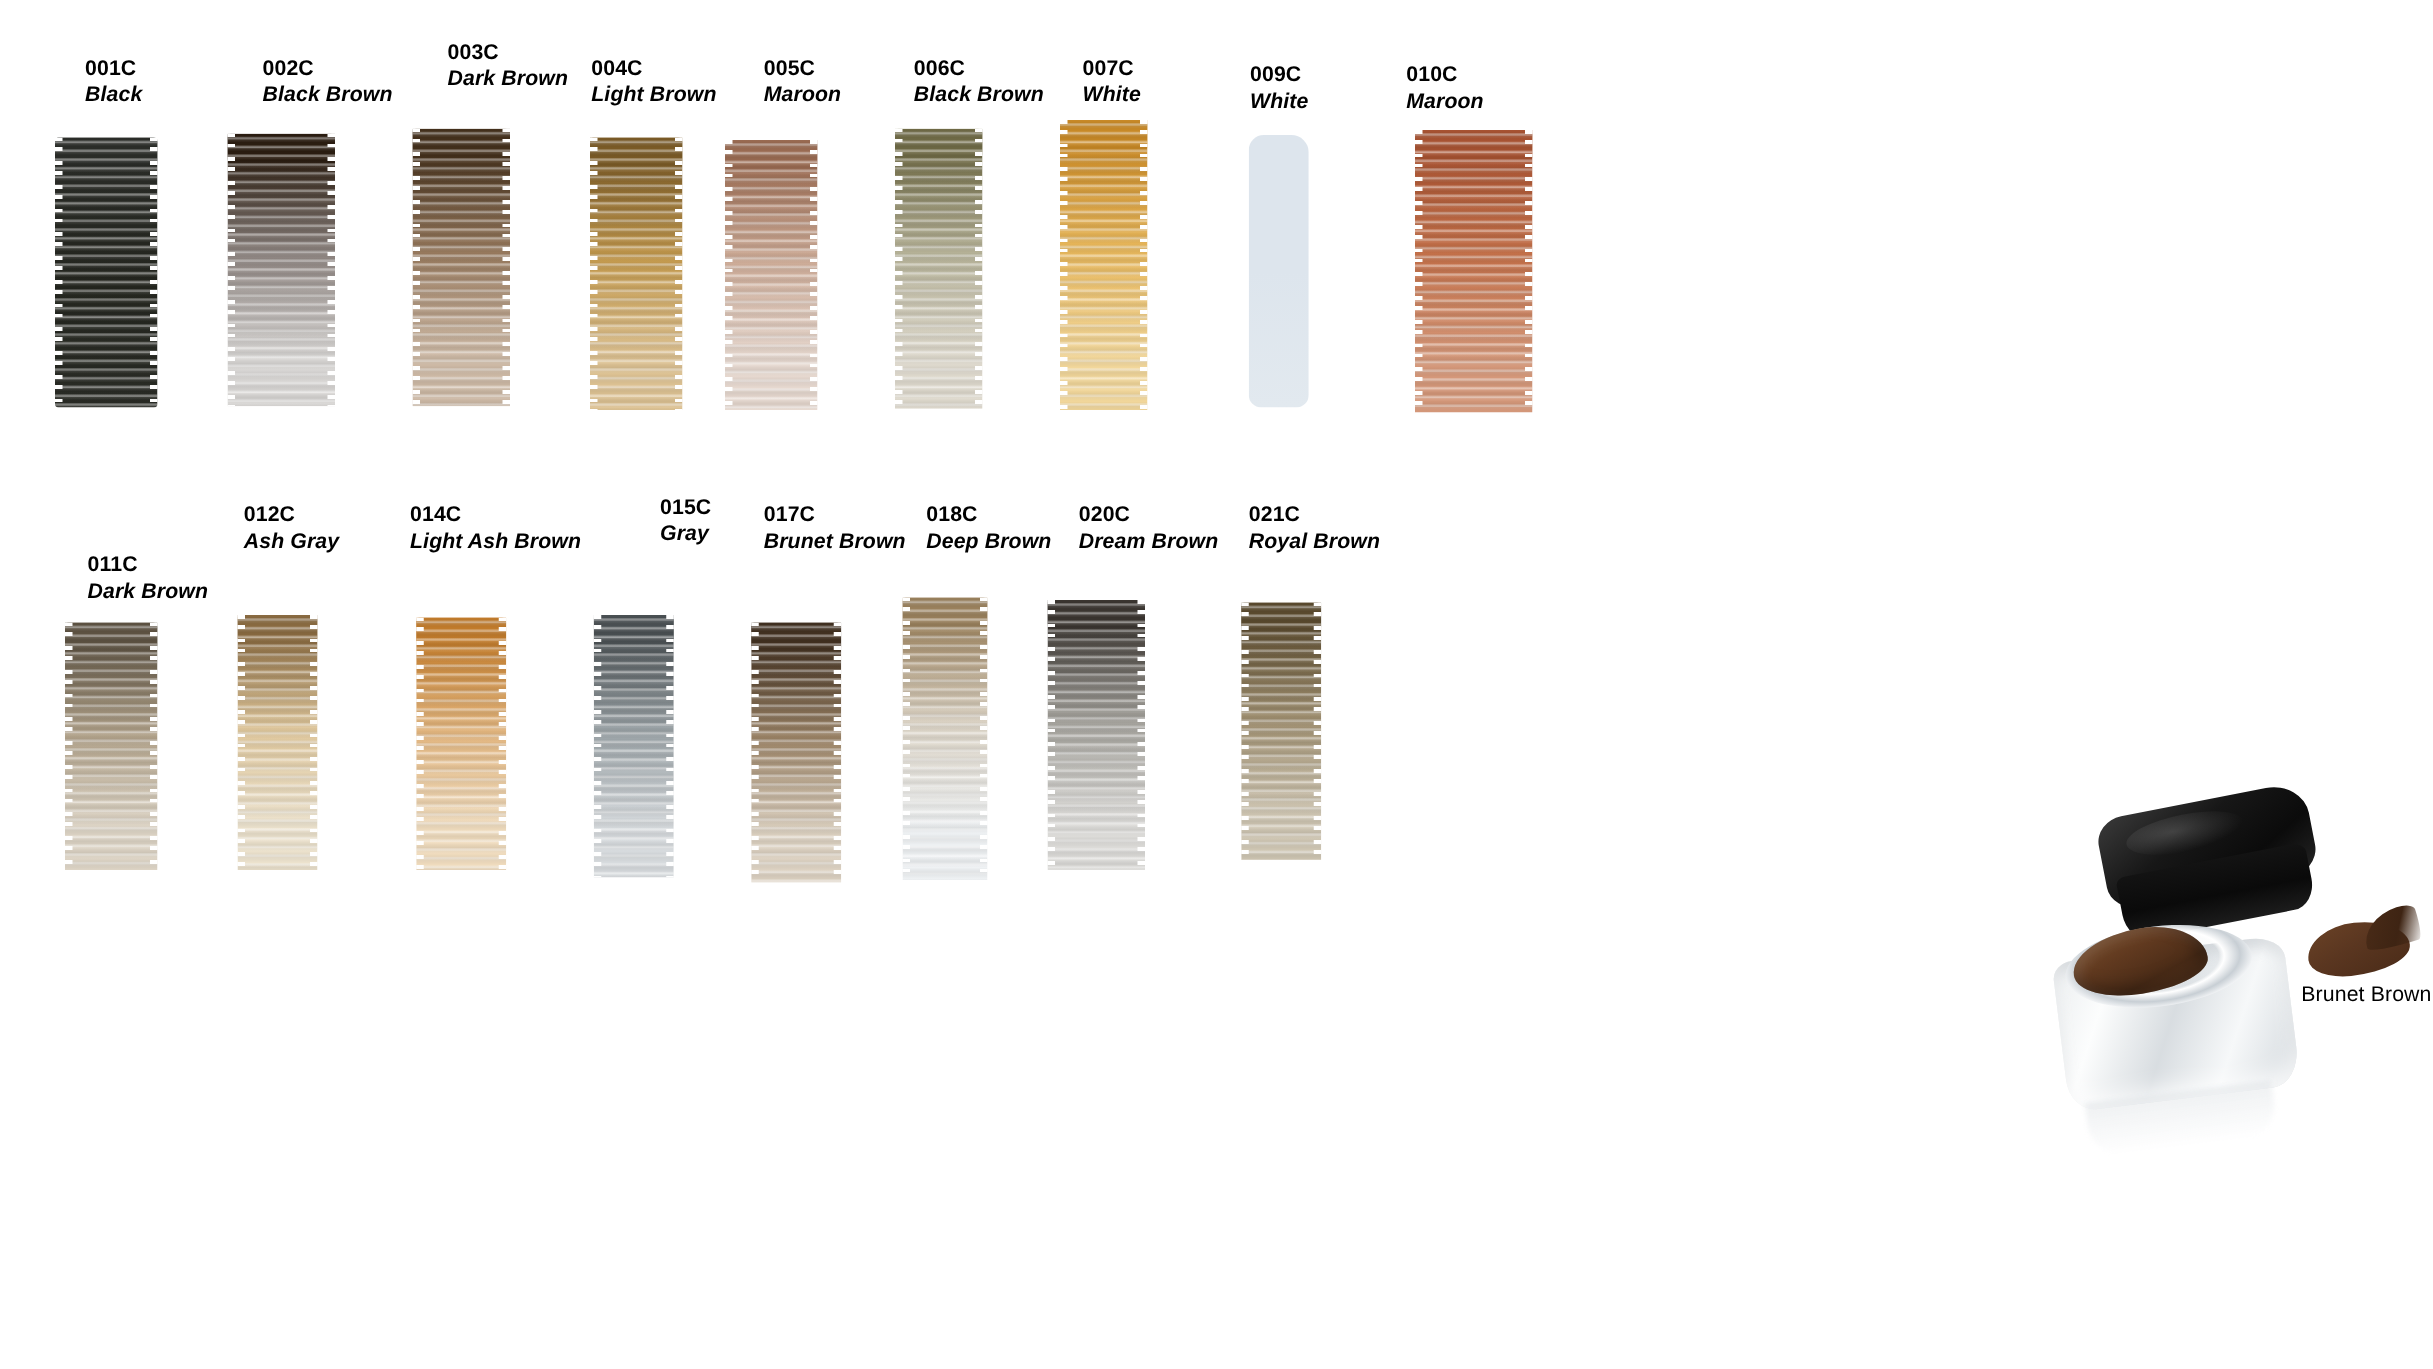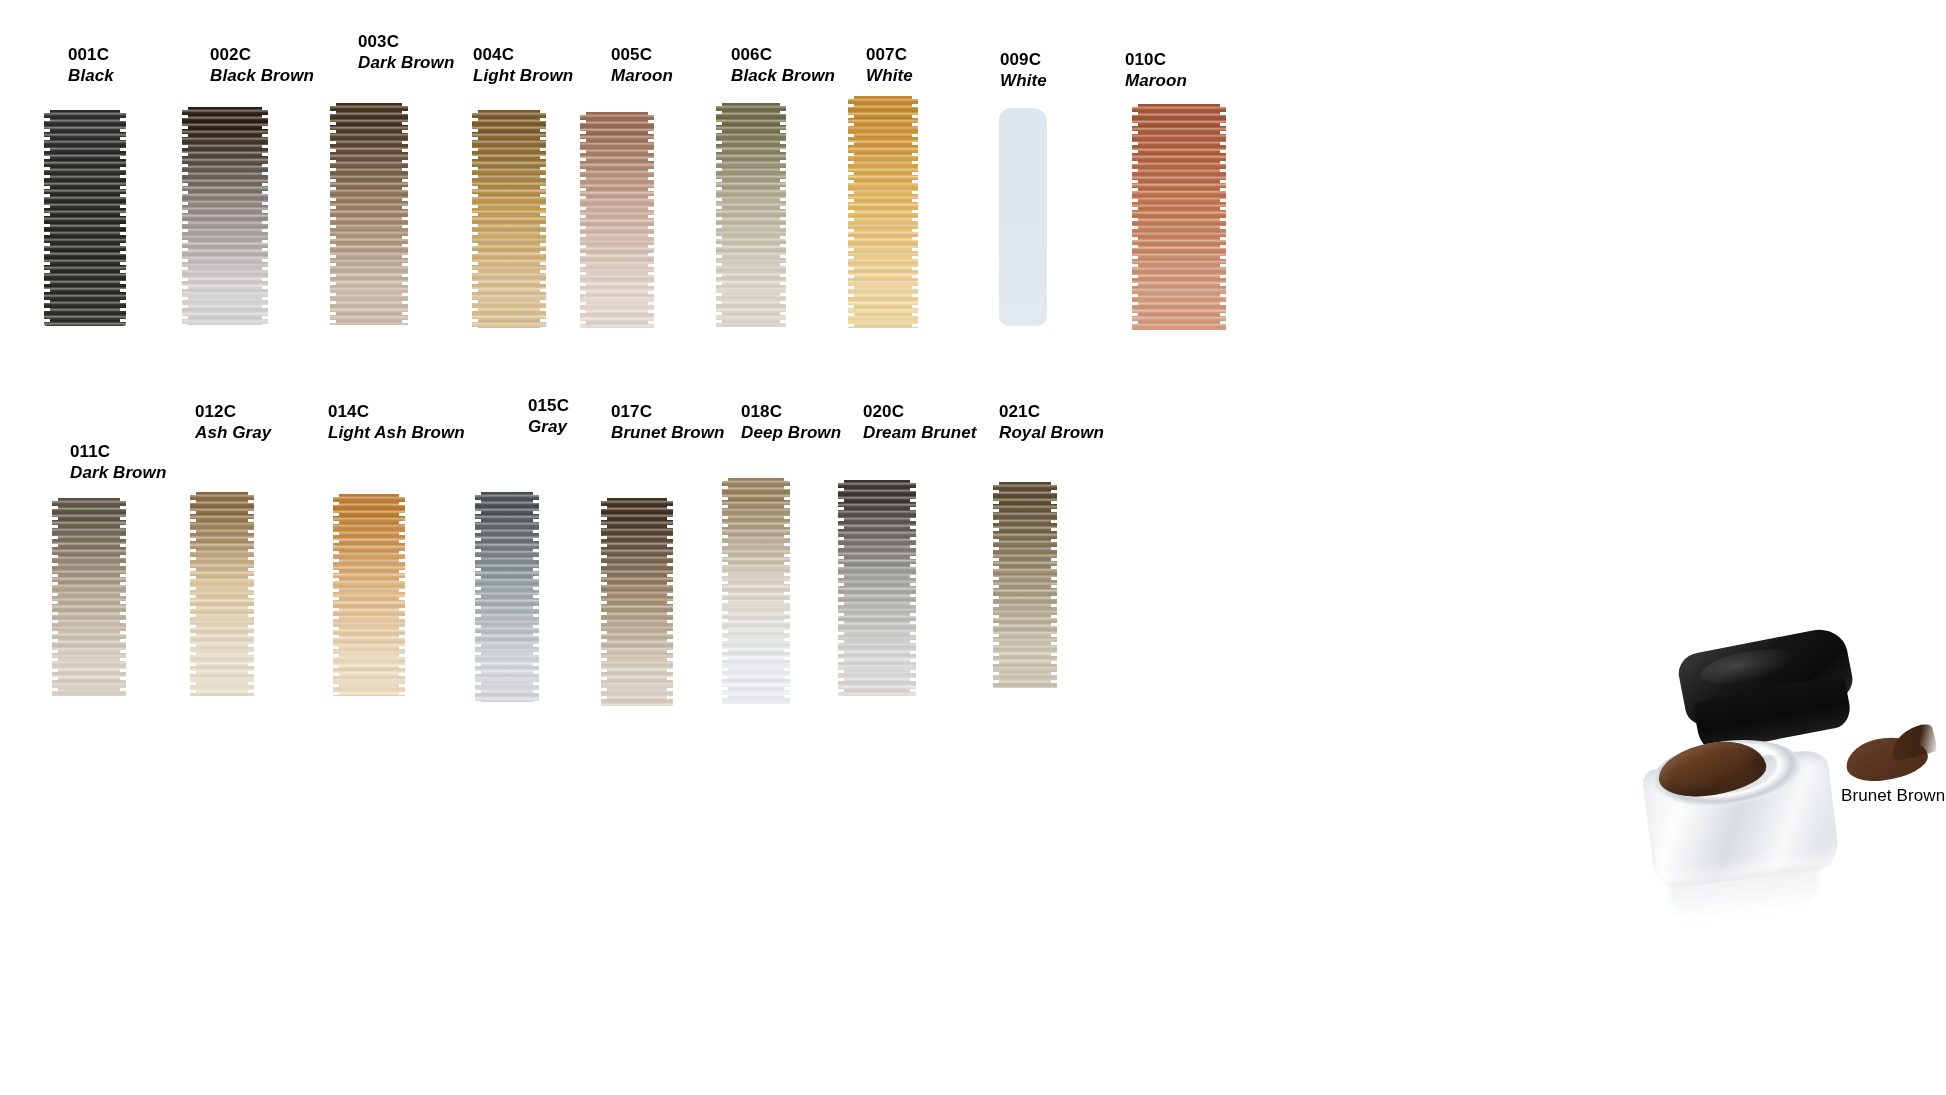--- a/index.html
+++ b/index.html
@@ -459,21 +459,21 @@
             <div class="streaks"></div>
             <div class="streaks2"></div>
             <div class="edgeL"></div>
             <div class="edgeR"></div>
           </div>
         </div>
       </div>
       <div class="swatch-col">
         <div class="swatch-label" style="left: 863px; top: 402px;">
           <span class="code">020C</span>
-          <span class="name">Dream Brunet</span>
+          <span class="name">Dream Brown</span>
         </div>
         <div class="stroke-wrap" style="left: 838px; top: 480px; width: 78px; height: 216px;">
           <div class="stroke">
             <div class="grad" style="background: linear-gradient(rgb(58, 53, 48) 0%, rgb(58, 53, 48) 9%, rgb(163, 161, 155) 45%, rgb(220, 219, 216) 82%, rgb(220, 219, 216) 100%);"></div>
             <div class="head" style="height: 22px; background: rgb(58, 53, 48);"></div>
             <div class="streaks"></div>
             <div class="streaks2"></div>
             <div class="edgeL"></div>
             <div class="edgeR"></div>
           </div>

